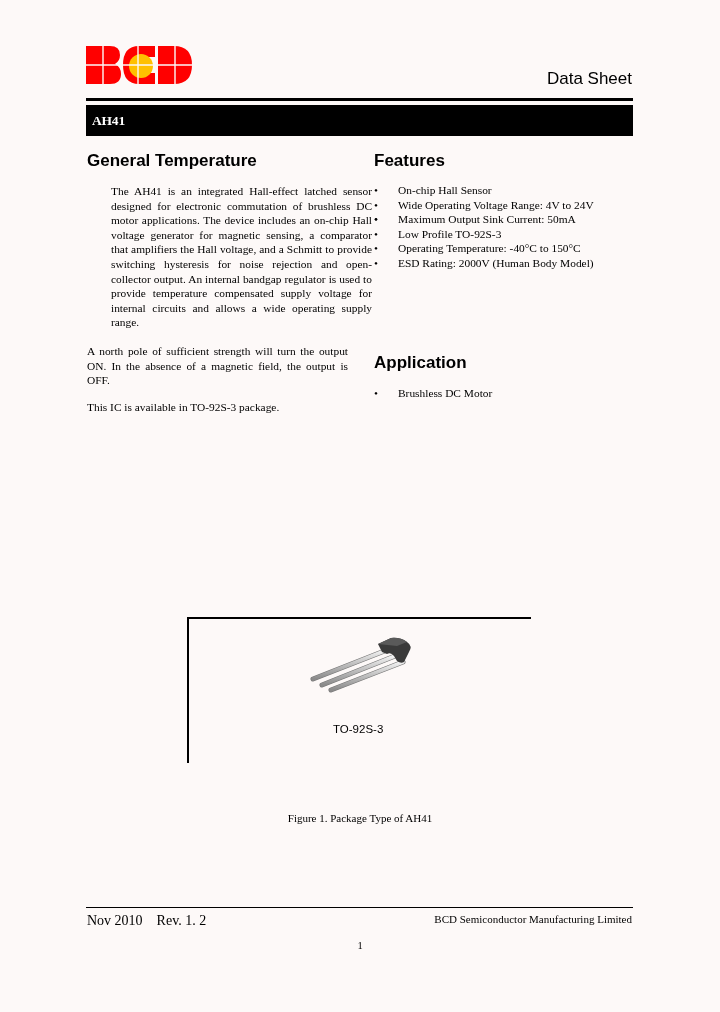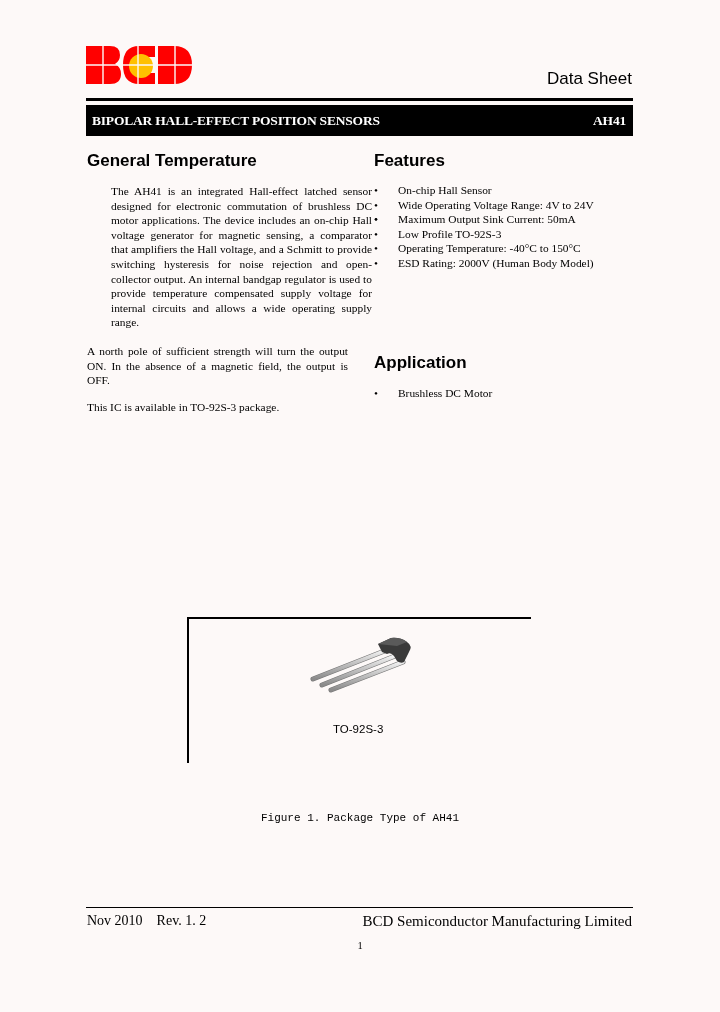--- a/index.html
+++ b/index.html
@@ -27,24 +27,24 @@
   ul.bullets { position: absolute; list-style: none; margin: 0; padding: 0; left: 374px; width: 262px; font-size: 11.4px; line-height: 14.6px; }
   ul.bullets li { position: relative; padding-left: 24px; text-align: justify; }
   ul.bullets li .dot { position: absolute; left: 0; top: 0; }
   .feat-list { top: 183px; }
   .app-list { top: 386px; }
   .indent2 { padding-left: 82px; display: block; }
   .fig-top { left: 187px; top: 617px; width: 344px; height: 1.5px; background: #000; }
   .fig-left { left: 187px; top: 617px; width: 1.5px; height: 146px; background: #000; }
   .chip { left: 305px; top: 636px; width: 110px; height: 60px; }
   .pkg-label { left: 333px; top: 723px; font-family: "Liberation Sans", sans-serif; font-size: 11.5px; }
-  .fig-caption { left: 0; width: 720px; top: 812px; text-align: center; font-family: Liberation Mono, monospace; font-size: 11px; }
+  .fig-caption { left: 0; width: 720px; top: 812px; text-align: center; font-family: Liberation Serif, serif; font-size: 11px; }
   .rule-bottom { left: 86px; top: 907px; width: 547px; height: 1px; background: #000; }
   .foot-left { left: 87px; top: 913px; font-size: 14px; }
-  .foot-right { right: 88px; top: 913px; font-size: 15px; }
+  .foot-right { right: 88px; top: 913px; font-size: 11px; }
   .page-num { left: 0; width: 720px; top: 940px; text-align: center; font-size: 10.5px; }
 </style>
 </head>
 <body>
 
 <svg class="abs logo" viewBox="0 0 106 38">
   <g fill="#ff0000">
 
     <path d="M0 0 H24 Q34 0 34 9 Q34 15 29 18 Q35 21 35 28 Q35 38 24 38 H0 Z"></path>
 
@@ -56,21 +56,20 @@
   <g stroke="#fdf9f8" stroke-width="1.4">
     <line x1="0" y1="19" x2="106" y2="19"></line>
     <line x1="17" y1="0" x2="17" y2="38"></line>
     <line x1="52" y1="0" x2="52" y2="38"></line>
     <line x1="89" y1="0" x2="89" y2="38"></line>
   </g>
 </svg>
 <div class="abs datasheet">Data Sheet</div>
 <div class="abs rule-top"></div>
 <div class="abs title-bar">
-  <span>BIPOLAR HALL-EFFECT POSITION SENSORS</span>
   <span>AH41</span>
 </div>
 
 <h2 class="gd-title">General Temperature</h2>
 <p class="para p1">The AH41 is an integrated Hall-effect latched sensor designed for electronic commutation of brushless DC motor applications. The device includes an on-chip Hall voltage generator for magnetic sensing, a comparator that amplifiers the Hall voltage, and a Schmitt to provide switching hysteresis for noise rejection and open-collector output. An internal bandgap regulator is used to provide temperature compensated supply voltage for internal circuits and allows a wide operating supply range.</p>
 <p class="para p2">A north pole of sufficient strength will turn the output ON. In the absence of a magnetic field, the output is OFF.</p>
 <p class="para p3">This IC is available in TO-92S-3 package.</p>
 
 <h2 class="feat-title">Features</h2>
 <ul class="bullets feat-list">

